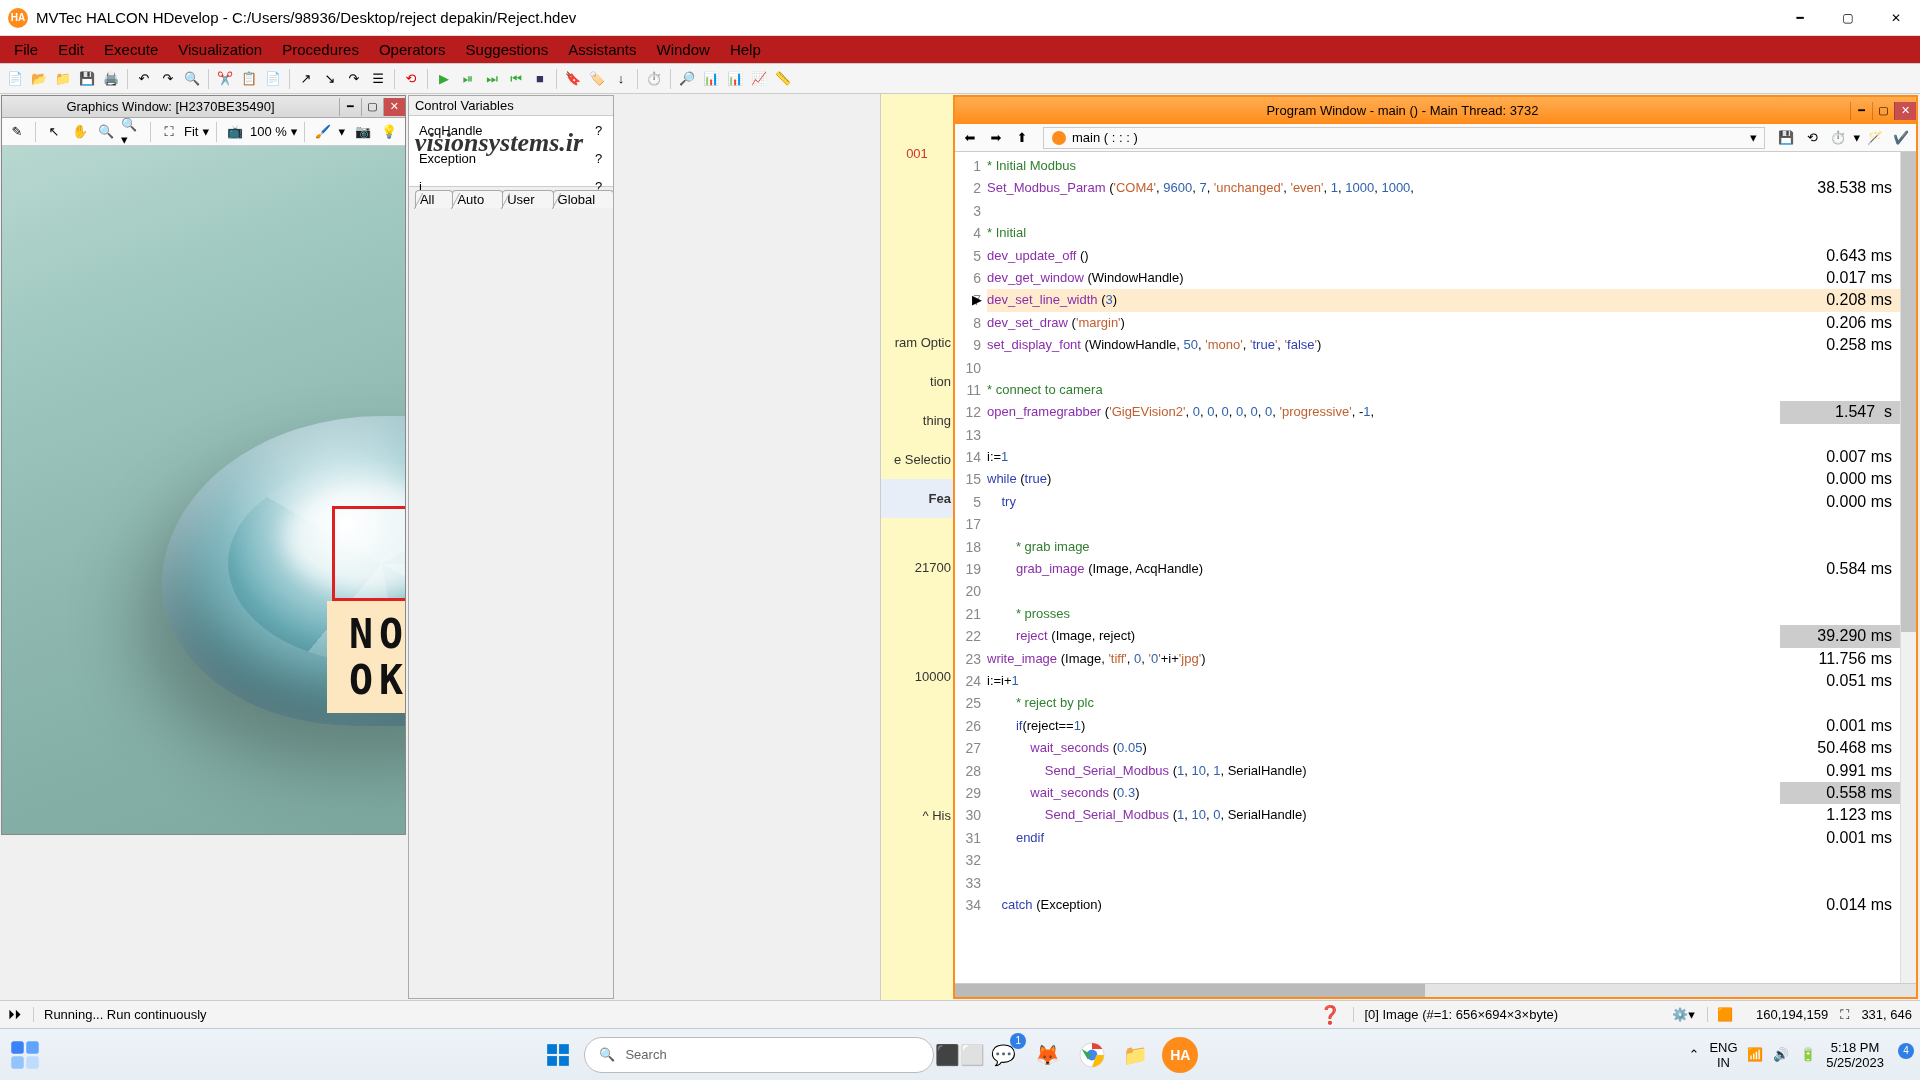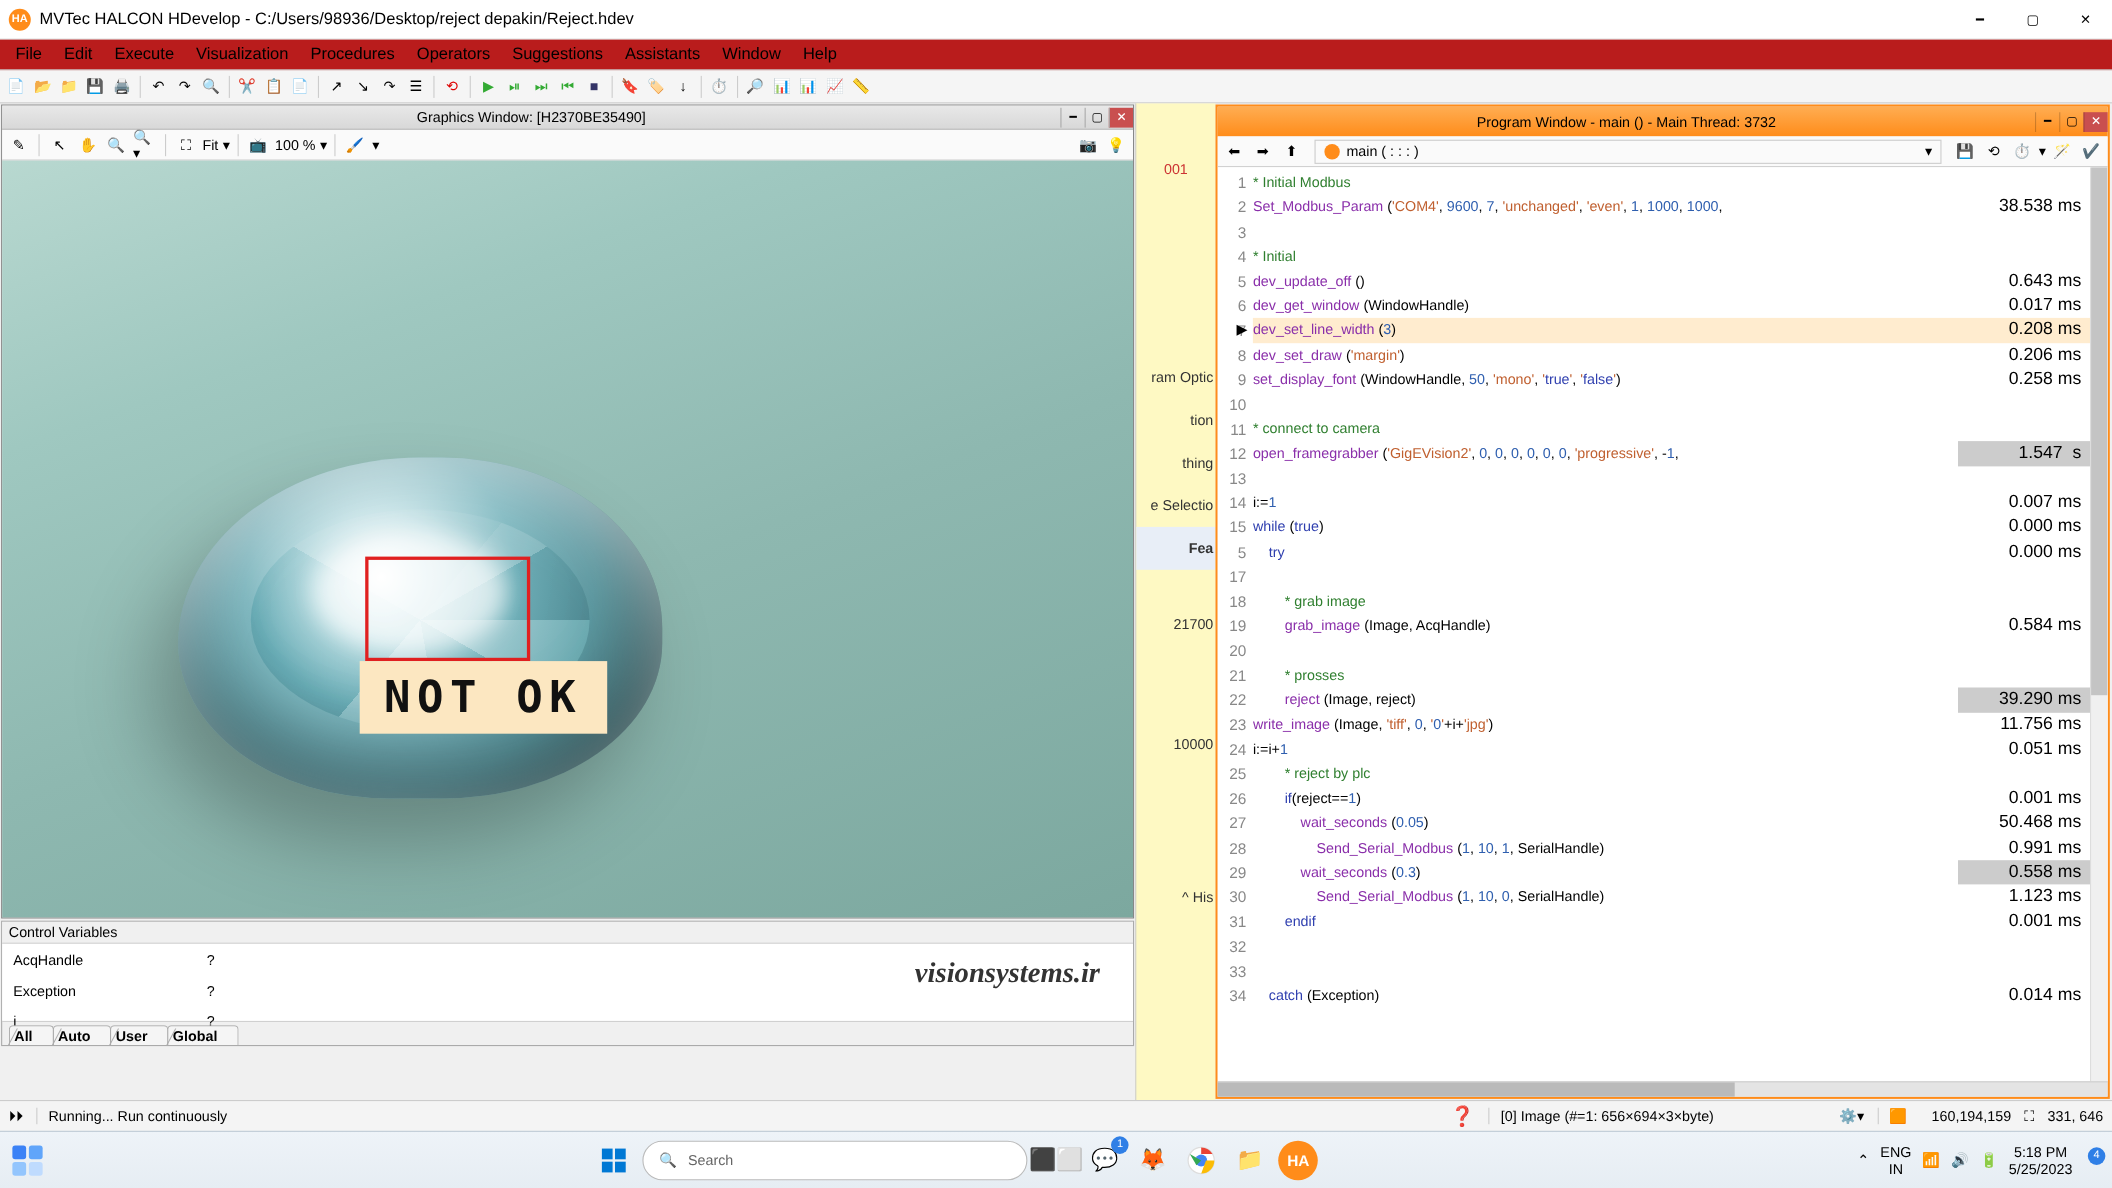--- a/index.html
+++ b/index.html
@@ -15,21 +15,21 @@
 .menubar { height:28px; background:#b91c1c; display:flex; align-items:center; padding-left:4px; border-bottom:1px solid #ccc; }
 .menu-item { padding:4px 10px; font-size:15px; cursor:pointer; }
 
 
 .toolbar { height:30px; background:#f5f5f5; border-bottom:1px solid #ccc; display:flex; align-items:center; padding:0 4px; gap:2px; }
 .tb-btn { width:22px; height:22px; display:flex; align-items:center; justify-content:center; border:1px solid transparent; border-radius:2px; cursor:pointer; }
 .tb-sep { width:1px; height:20px; background:#ccc; margin:0 3px; }
 
 
 .workspace { display:flex; height:calc(100% - 36px - 28px - 30px - 28px - 52px); }
-.left-col { width:1032px; display:flex; flex-direction:column; }
+.left-col { width:880px; display:flex; flex-direction:row; }
 
 
 .gw-frame { border:1px solid #888; margin:1px; display:flex; flex-direction:column; height:740px; }
 .gw-title { background:linear-gradient(#e8e8e8,#d8d8d8); height:22px; display:flex; align-items:center; font-size:13px; border-bottom:1px solid #aaa; }
 .gw-title span { flex:1; text-align:center; }
 .gw-winbtn { width:22px; height:18px; display:flex; align-items:center; justify-content:center; font-size:11px; border-left:1px solid #aaa; }
 .gw-close { background:#c94f4f; color:#fff; }
 .gw-tools { height:28px; background:#fafafa; border-bottom:1px solid #ccc; display:flex; align-items:center; padding:0 4px; gap:4px; }
 .gw-tool { width:22px; height:22px; display:flex; align-items:center; justify-content:center; cursor:pointer; }
 .gw-canvas { flex:1; position:relative; overflow:hidden; background:linear-gradient(160deg,#b8d8d0 0%,#9fc8c0 25%,#8eb8b0 55%,#7ca89f 100%); }
@@ -78,21 +78,21 @@
 
 .vars { border:1px solid #aaa; margin:1px; }
 .vars-hdr { background:#f0f0f0; height:20px; padding:2px 6px; border-bottom:1px solid #ccc; font-size:13px; }
 .vars-body { height:70px; background:#fff; position:relative; }
 .vars-row { display:flex; height:28px; align-items:center; }
 .vars-row .nm { width:180px; padding-left:10px; }
 .vars-row .vl { flex:1; padding-left:6px; }
 .hint { position:absolute; right:30px; top:12px; font-family:"Brush Script MT",cursive; font-size:26px; font-style:italic; color:#333; font-weight:bold; }
 .tabs { height:22px; display:flex; align-items:flex-end; padding-left:6px; border-top:1px solid #ccc; }
 .tab { padding:1px 14px; border:1px solid #aaa; border-bottom:none; border-radius:4px 4px 0 0; margin-right:-1px; background:#f5f5f5; cursor:pointer; font-size:13px; position:relative; }
-.tab-slash { position:relative; padding-left:4px; padding-right:18px;font-weight:bold; }
+.tab-slash { position:relative; padding-left:4px; padding-right:18px; }
 .tab-slash::before{content:"";position:absolute;left:2px;top:2px;bottom:-1px;width:1px;background:#aaa;transform:skewX(-28deg);}
 
 
 .statusbar { height:28px; background:#f4f4f4; border-top:1px solid #ccc; display:flex; align-items:center; padding:0 8px; gap:12px; font-size:14px; }
 .st-seg { padding:0 10px; border-left:1px solid #ccc; }
 .st-seg:first-child{border-left:none;}
 .flex-sp{flex:1;}
 
 
 .taskbar { height:52px; background:linear-gradient(#eef3f8,#e6edf3); border-top:1px solid #bfcbd6; display:flex; align-items:center; padding:0 10px; }

